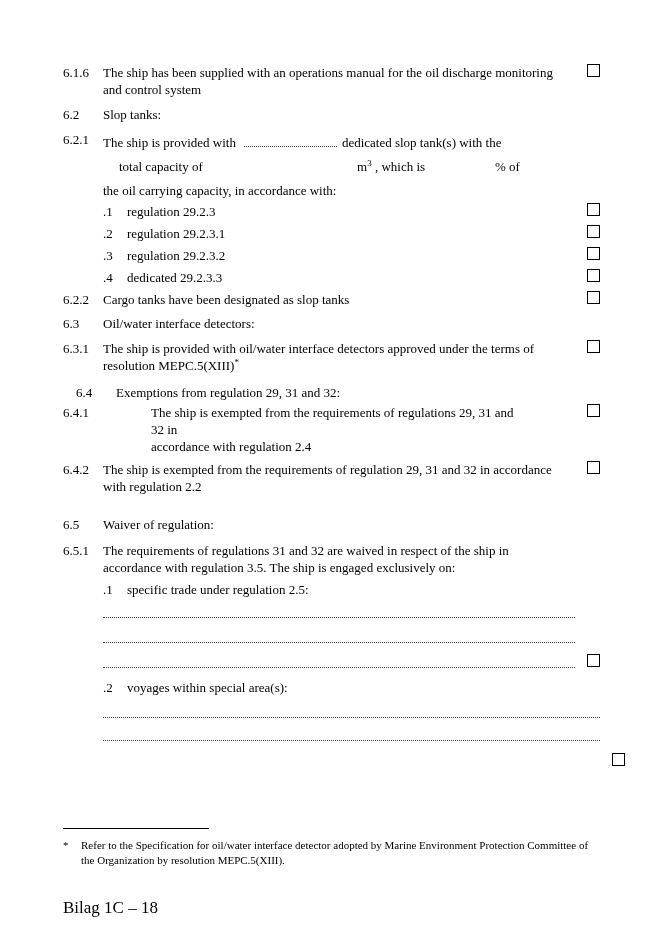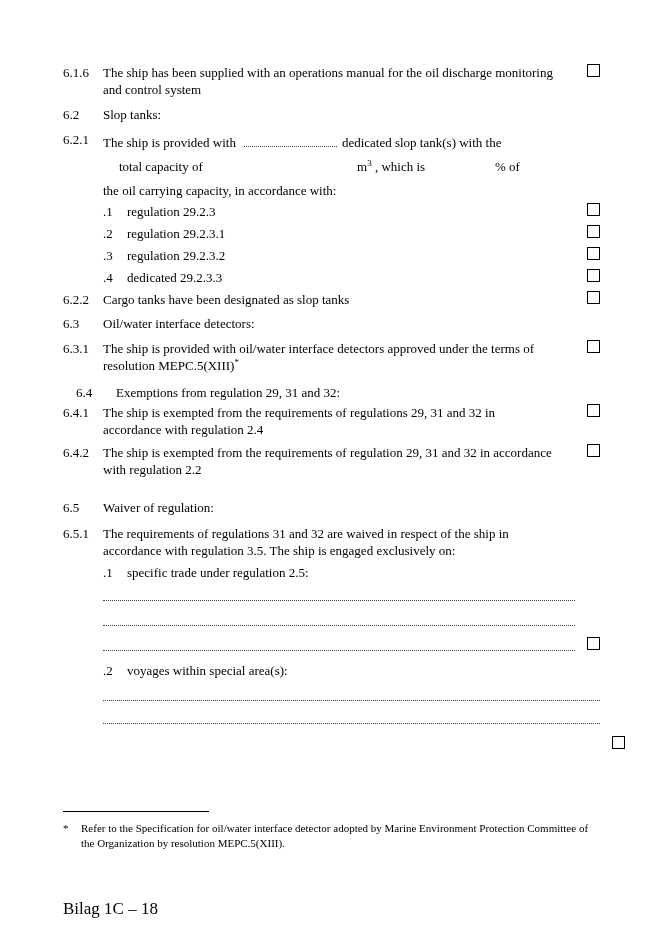--- a/index.html
+++ b/index.html
@@ -17,21 +17,21 @@
   .subgap { flex:0 0 40px; }
   .subnum { flex:0 0 24px; }
   .body { flex:1 1 auto; }
   .pre { white-space:pre-line; }
   .cb-col { flex:0 0 25px; display:flex; align-items:flex-end; justify-content:flex-end; }
   .checkbox { width:13px; height:13px; border:1px solid #000; display:inline-block; background:#fff; margin-bottom:1px; }
   sup { font-size:9px; line-height:0; vertical-align:super; }
 
   
   .mb0{margin-bottom:0;} .mb3{margin-bottom:3px;margin-left:13px;} .mb5{margin-bottom:5px;}
-  .mb6{margin-bottom:6px;} .mb7{margin-bottom:7px;} .mb9{margin-bottom:9px;}
+  .mb6{margin-bottom:6px;gap:48px;} .mb7{margin-bottom:7px;} .mb9{margin-bottom:9px;}
   .mb10{margin-bottom:10px;} .mb21{margin-bottom:21px;}
 
   
   .spaced .line { height:24px; line-height:24px; }
   .blank-inline { display:inline-block; width:93px; height:12px; border-bottom:1px dotted #444; margin:0 5px 0 8px; }
   .l2 { position:relative; }
   .l2 .seg { position:absolute; top:0; white-space:nowrap; }
   .seg-cap { left:16px; }
   .seg-unit { left:254px; }
   .seg-pct { left:392px; }
@@ -45,21 +45,21 @@
   .dotted-line.h23 { height:23px; }
   .fill-cb { flex:0 0 25px; display:flex; align-items:flex-end; justify-content:flex-end; }
   .cb-row { display:flex; justify-content:flex-end; margin-top:12px; }
 
   
   .footnote-rule { width:146px; border-top:1px solid #000; margin-top:61px; }
   .footnote { display:flex; font-size:11px; line-height:15px; margin-top:9px; }
   .fn-marker { flex:0 0 18px; }
   .fn-text { flex:1 1 auto; }
 
-  .page-label { font-size:17px; line-height:20px; margin-top:48px; }
+  .page-label { font-size:17px; line-height:20px; margin-top:30px; }
 </style>
 </head>
 <body>
 
 <div class="page">
   <div class="content">
 
     <div class="item">
       <span class="num">6.1.6</span>
       <span class="body"><span class="pre">The ship has been supplied with an operations manual for the oil discharge monitoring

